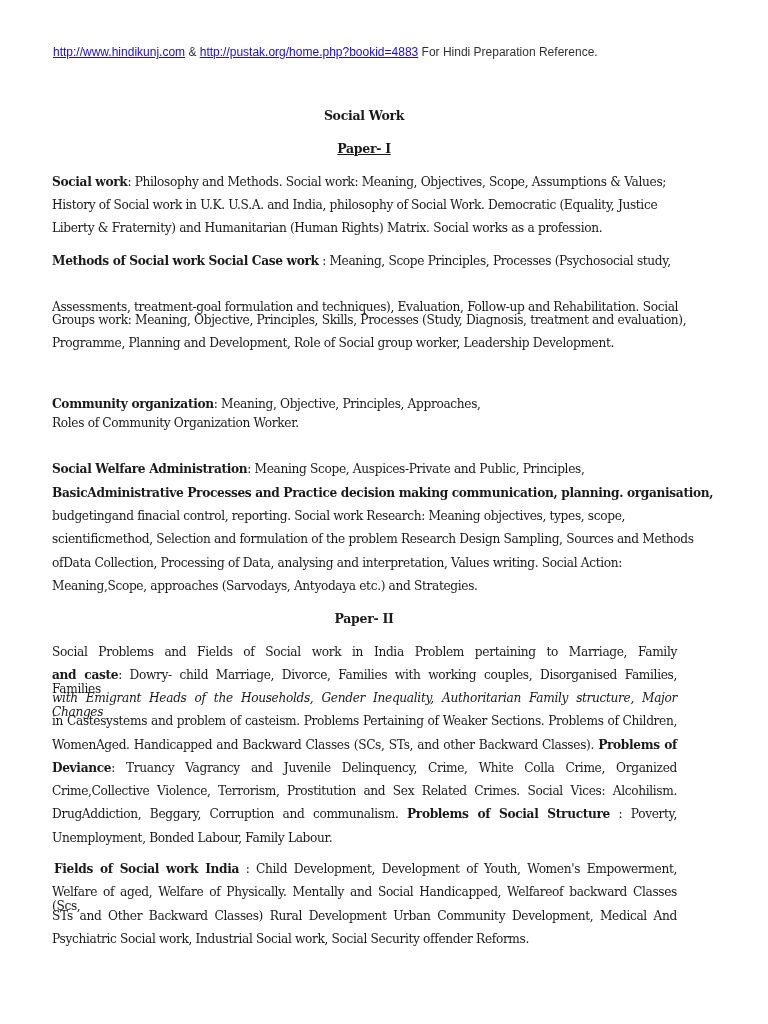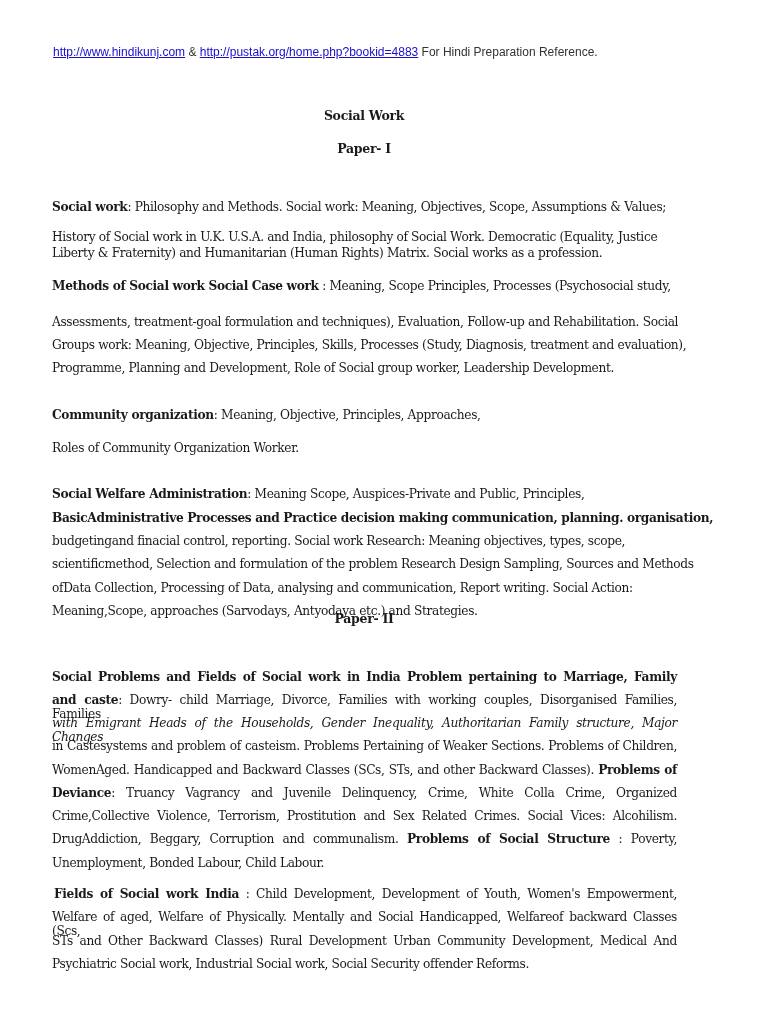--- a/index.html
+++ b/index.html
@@ -5,65 +5,65 @@
     html, body { margin: 0; padding: 0; background: #ffffff; }
     body { width: 768px; height: 1024px; position: relative; overflow: hidden; color: #1a1a1a; }
     .header {
       position: absolute; left: 53px; top: 45px;
       font-family: "Liberation Sans", sans-serif; font-size: 12px; color: #333;
       white-space: nowrap;
     }
     .header a { color: #1a0dcc; text-decoration: underline; }
     .doc { font-family: "DejaVu Serif", serif; font-size: 12.2px; }
     .line {
-      position: absolute; left: 52px; white-space: nowrap; letter-spacing: -0.35px; margin-top: 25px;
+      position: absolute; left: 52px; white-space: nowrap; letter-spacing: -0.35px;
     }
     .just { width: 625px; text-align: justify; text-align-last: justify; white-space: normal; }
     .center { position: absolute; left: 0; width: 728px; text-align: center; font-weight: bold; font-size: 12.5px; letter-spacing: -0.3px; }
     b { font-weight: bold; }
   </style>
 </head>
 <body>
 
 <div class="header">
   <a>http://www.hindikunj.com</a><span> &amp; </span><a>http://pustak.org/home.php?bookid=4883</a><span> For Hindi Preparation Reference.</span>
 </div>
 
 <div class="doc">
   <div class="center" style="top:108px;">Social Work</div>
-  <div class="center" style="top:141px;">Paper- I</div>
+  <div class="center" style="top:141px;text-decoration:underline;">Paper- I</div>
 
   <div class="line" style="top:175px;"><b>Social work</b><span>: Philosophy and Methods. Social work: Meaning, Objectives, Scope, Assumptions &amp; Values;</span></div>
-  <div class="line" style="top:205px;text-align:center;">History of Social work in U.K. U.S.A. and India, philosophy of Social Work. Democratic (Equality, Justice</div>
+  <div class="line" style="top:198px;text-align:center;">History of Social work in U.K. U.S.A. and India, philosophy of Social Work. Democratic (Equality, Justice</div>
   <div class="line" style="top:221px;">Liberty &amp; Fraternity) and Humanitarian (Human Rights) Matrix. Social works as a profession.</div>
 
   <div class="line" style="top:254px;"><b>Methods of Social work Social Case work</b><span> : Meaning, Scope Principles, Processes (Psychosocial study,</span></div>
-  <div class="line" style="top:290px;">Assessments, treatment-goal formulation and techniques), Evaluation, Follow-up and Rehabilitation. Social</div>
+  <div class="line" style="top:300px;">Assessments, treatment-goal formulation and techniques), Evaluation, Follow-up and Rehabilitation. Social</div>
   <div class="line" style="top:313px;">Groups work: Meaning, Objective, Principles, Skills, Processes (Study, Diagnosis, treatment and evaluation),</div>
   <div class="line" style="top:336px;">Programme, Planning and Development, Role of Social group worker, Leadership Development.</div>
 
-  <div class="line" style="top:383px;"><b>Community organization</b><span>: Meaning, Objective, Principles, Approaches,</span></div>
+  <div class="line" style="top:397px;"><b>Community organization</b><span>: Meaning, Objective, Principles, Approaches,</span></div>
   <div class="line" style="top:416px;">Roles of Community Organization Worker.</div>
 
   <div class="line" style="top:462px;"><b>Social Welfare Administration</b><span>: Meaning Scope, Auspices-Private and Public, Principles,</span></div>
   <div class="line" style="top:486px;font-weight:bold;">BasicAdministrative Processes and Practice decision making communication, planning. organisation,</div>
   <div class="line" style="top:509px;text-align:center;">budgetingand finacial control, reporting.  Social work Research: Meaning objectives, types, scope,</div>
   <div class="line" style="top:532px;">scientificmethod, Selection and formulation of the problem Research Design Sampling, Sources and Methods</div>
-  <div class="line" style="top:556px;">ofData Collection, Processing of Data, analysing and communication, Report writing. Social Action:</div>
+  <div class="line" style="top:556px;">ofData Collection, Processing of Data, analysing and interpretation, Values writing. Social Action:</div>
   <div class="line" style="top:579px;">Meaning,Scope, approaches (Sarvodays, Antyodaya etc.) and Strategies.</div>
 
   <div class="center" style="top:611px;">Paper- II</div>
 
-  <div class="line just" style="top:645px; font-weight:bold;">Social Problems and Fields of Social work in India Problem pertaining to Marriage, Family</div>
+  <div class="line just" style="top:645px; font-weight:normal;">Social Problems and Fields of Social work in India Problem pertaining to Marriage, Family</div>
   <div class="line just" style="top:668px;"><b>and caste</b><span>: Dowry- child Marriage, Divorce, Families with working couples, Disorganised Families, Families</span></div>
   <div class="line just" style="top:691px;font-style:italic;">with Emigrant Heads of the Households, Gender Inequality, Authoritarian Family structure, Major Changes</div>
   <div class="line just" style="top:714px;">in Castesystems and problem of casteism. Problems Pertaining of Weaker Sections. Problems of Children,</div>
   <div class="line just" style="top:738px;"><span>WomenAged. Handicapped and Backward Classes  (SCs, STs, and other Backward Classes).</span> <b>Problems of</b></div>
   <div class="line just" style="top:761px;"><b>Deviance</b><span>: Truancy Vagrancy and Juvenile Delinquency, Crime, White Colla Crime, Organized</span></div>
   <div class="line just" style="top:784px;">Crime,Collective Violence, Terrorism, Prostitution  and Sex Related Crimes. Social Vices: Alcohilism.</div>
   <div class="line just" style="top:807px;"><span>DrugAddiction, Beggary, Corruption and communalism.</span> <b>Problems of Social Structure</b><span> : Poverty,</span></div>
-  <div class="line" style="top:831px;">Unemployment, Bonded Labour, Child Labour.</div>
+  <div class="line" style="top:831px;">Unemployment, Bonded Labour, Family Labour.</div>
 
   <div class="line just" style="top:862px; left:54px; width:623px;"><b>Fields of Social work India</b><span> : Child Development, Development of Youth, Women's Empowerment,</span></div>
   <div class="line just" style="top:885px;">Welfare of aged, Welfare of Physically. Mentally and Social Handicapped, Welfareof backward Classes (Scs,</div>
   <div class="line just" style="top:909px;">STs and Other Backward Classes) Rural Development Urban Community Development, Medical And</div>
   <div class="line" style="top:932px;">Psychiatric Social work, Industrial Social work, Social Security offender Reforms.</div>
 </div>
 
 </body></html>

